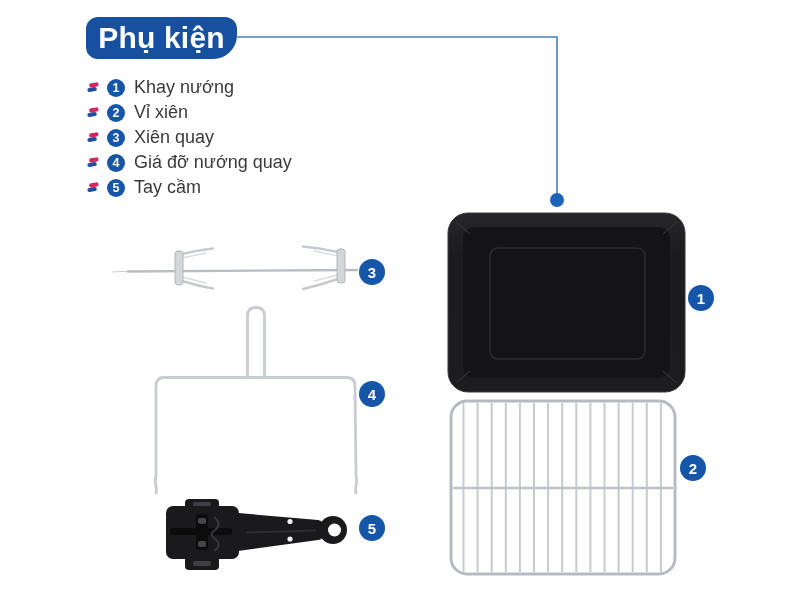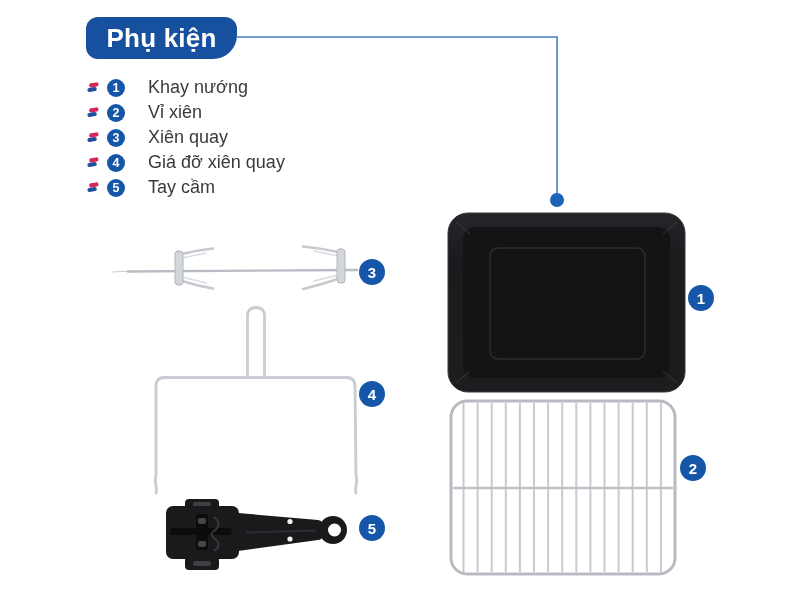--- a/index.html
+++ b/index.html
@@ -6,34 +6,34 @@
   .canvas{
     position:relative;width:800px;height:600px;background:#ffffff;overflow:hidden;
     font-family:"Liberation Sans", sans-serif;
   }
   .title-box{
     position:absolute;left:86px;top:17px;width:151px;height:42px;
     background:#17509f;border-radius:12px 12px 24px 12px;
     display:flex;align-items:center;justify-content:center;
   }
   .title-box span{
-    color:#ffffff;font-size:26px;font-weight:bold;letter-spacing:0.2px;
+    color:#ffffff;font-size:30px;font-weight:bold;letter-spacing:0.2px;
   }
   .overlay{position:absolute;left:0;top:0;width:800px;height:600px;}
   .legend{
     position:absolute;left:86px;top:75px;display:flex;flex-direction:column;
   }
   .legend-row{height:25px;display:flex;align-items:center;}
   .bullet{width:14px;height:11px;margin-right:7px;flex:0 0 auto;}
   .num-badge{
     width:18px;height:18px;border-radius:50%;background:#1556a8;color:#ffffff;
     font-size:12.5px;font-weight:bold;display:flex;align-items:center;justify-content:center;
     margin-right:9px;flex:0 0 auto;
   }
-  .legend-label{font-size:18px;color:#3a3a3a;margin-left:14px;}
+  .legend-label{font-size:18px;color:#3a3a3a;}
   .prod-badge{
     position:absolute;width:26px;height:26px;border-radius:50%;background:#1556a8;
     color:#ffffff;font-size:15px;font-weight:bold;
     display:flex;align-items:center;justify-content:center;
   }
   .pb1{left:688px;top:285px;}
   .pb2{left:680px;top:455px;}
   .pb3{left:359px;top:259px;}
   .pb4{left:359px;top:381px;}
   .pb5{left:359px;top:515px;}
@@ -165,21 +165,21 @@
       <span class="legend-label">Xiên quay</span>
     </div>
     <div class="legend-row">
       <svg class="bullet" viewBox="0 0 14 11">
           <g transform="rotate(-10 7 5.5)">
             <rect x="3.5" y="1" width="9.5" height="4.2" rx="2.1" fill="#d6275a"></rect>
             <rect x="1" y="5.2" width="9.5" height="4.2" rx="2.1" fill="#1f4f9e"></rect>
           </g>
         </svg>
       <span class="num-badge">4</span>
-      <span class="legend-label">Giá đỡ xiên quay</span>
+      <span class="legend-label">Giá đỡ nướng quay</span>
     </div>
     <div class="legend-row">
       <svg class="bullet" viewBox="0 0 14 11">
           <g transform="rotate(-10 7 5.5)">
             <rect x="3.5" y="1" width="9.5" height="4.2" rx="2.1" fill="#d6275a"></rect>
             <rect x="1" y="5.2" width="9.5" height="4.2" rx="2.1" fill="#1f4f9e"></rect>
           </g>
         </svg>
       <span class="num-badge">5</span>
       <span class="legend-label">Tay cầm</span>

